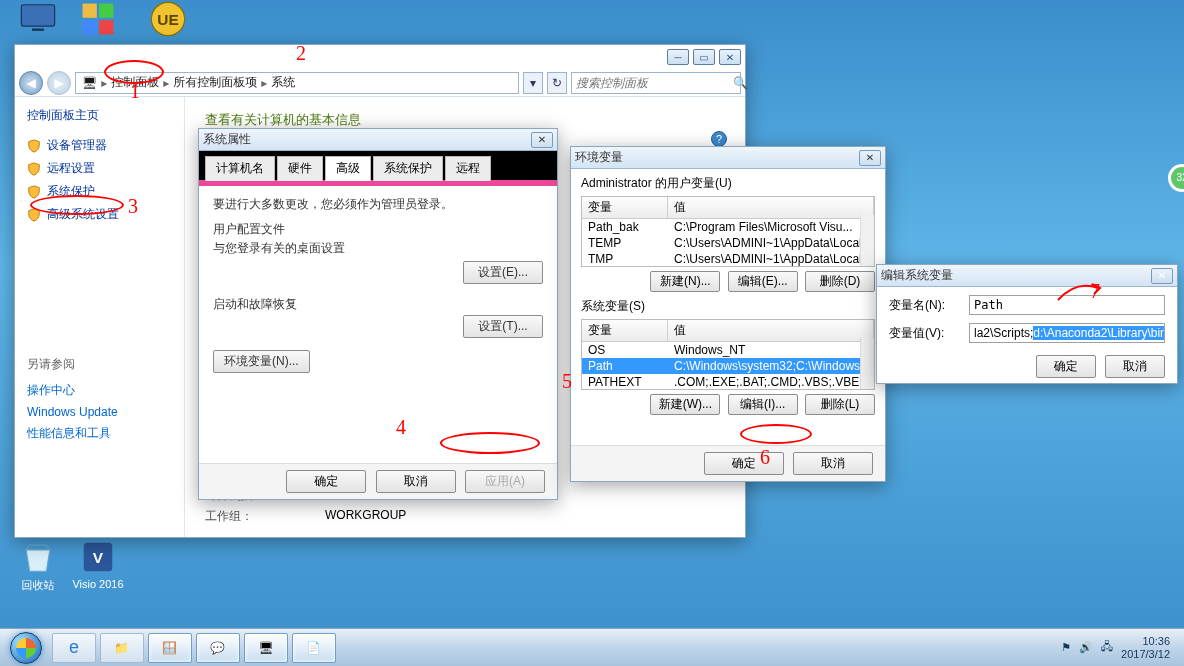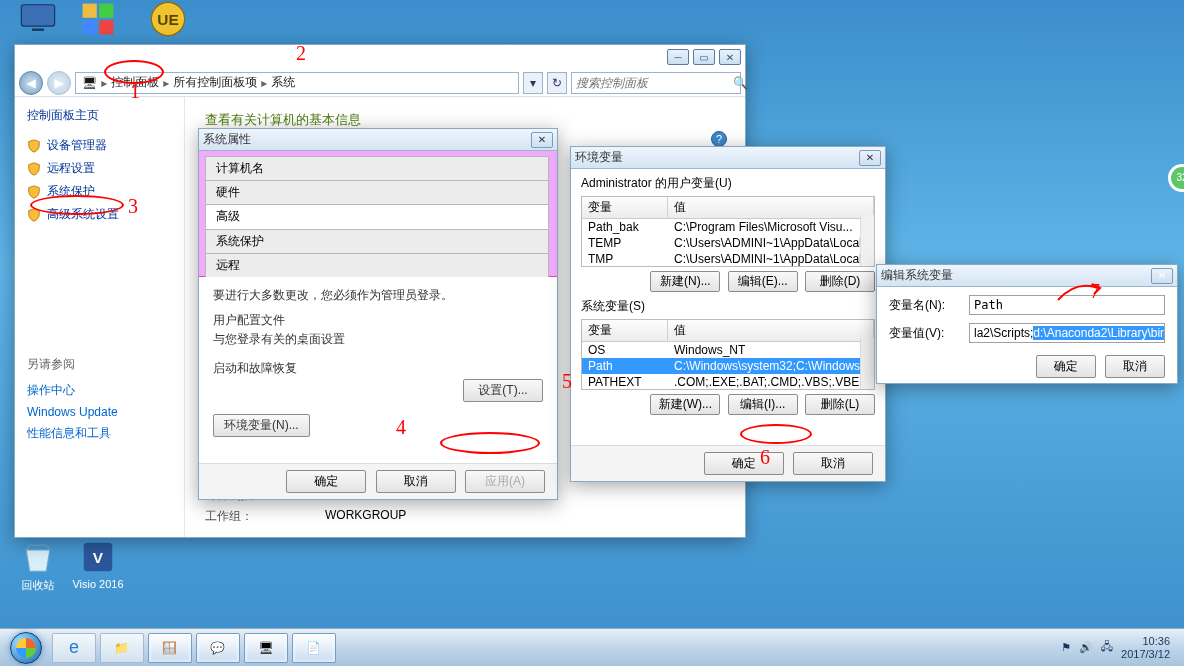--- a/index.html
+++ b/index.html
@@ -35,21 +35,21 @@
 .cp-main .info-row { display: flex; padding: 2px 0; }
 .cp-main .info-row .lbl { width: 120px; color: #555; }
 .help-btn { position: absolute; right: 18px; top: 34px; width: 16px; height: 16px; border-radius: 50%; background: #3c88cc; color: #fff; font-size: 11px; display: flex; align-items: center; justify-content: center; border: 1px solid #2b5e90; }
 
 
 .dlg-title { height: 22px; background: linear-gradient(#eef5fc,#d4e4f3); border-bottom: 1px solid #9bb5cc; display: flex; align-items: center; justify-content: space-between; padding: 0 4px; font-size: 12px; color: #333; }
 .dlg-title .close-x { width: 22px; height: 16px; background: linear-gradient(#e9f2fb,#cddff0); border: 1px solid #7a9bbd; border-radius: 2px; display: flex; align-items: center; justify-content: center; font-size: 10px; }
 .dlg-close-red { background: linear-gradient(#f08a8a,#d23b3b); color: #fff; border: 1px solid #a82e2e; }
 
 .sysprop { top: 128px; left: 198px; width: 360px; height: 372px; z-index: 10; }
-.tabs { display: flex; border-bottom: 1px solid #ec4899; padding: 4px 6px 0; background: #f0abfc; flex-direction: column; }
+.tabs { display: flex; border-bottom: 6px solid #ec4899; padding: 4px 6px 0; background: #000000; }
 .tab { padding: 3px 10px; border: 1px solid #b8b8b8; border-bottom: none; margin-right: 2px; background: #ececec; font-size: 12px; position: relative; top: 1px; }
 .tab.active { background: #fff; border-bottom: 1px solid #fff; }
 .dlg-body { padding: 10px 14px; font-size: 12px; color: #333; }
 .group { margin-bottom: 12px; }
 .group .g-title { font-size: 12px; margin-bottom: 2px; }
 .group .g-desc { font-size: 12px; color: #333; margin-bottom: 4px; }
 .group .g-btn-row { text-align: right; }
 .btn { display: inline-block; min-width: 80px; padding: 2px 10px; border: 1px solid #8c8c8c; background: linear-gradient(#f9f9f9,#e3e3e3); border-radius: 2px; font-size: 12px; cursor: pointer; text-align: center; }
 .dlg-footer { text-align: right; padding: 6px 12px; border-top: 1px solid #dcdcdc; background: #f4f4f4; position: absolute; bottom: 0; left: 0; right: 0; }
 .dlg-footer .btn { margin-left: 6px; }
@@ -218,20 +218,21 @@
     <div class="tab">硬件</div>
     <div class="tab active">高级</div>
     <div class="tab">系统保护</div>
     <div class="tab">远程</div>
   </div>
   <div class="dlg-body">
     <div style="margin-bottom:8px">要进行大多数更改，您必须作为管理员登录。</div>
     <div class="group">
       <div class="g-title">用户配置文件</div>
       <div class="g-desc">与您登录有关的桌面设置</div>
+      <div class="g-btn-row"><span class="btn">设置(E)...</span></div>
     </div>
     <div class="group">
       <div class="g-title">启动和故障恢复</div>
       <div class="g-btn-row"><span class="btn">设置(T)...</span></div>
     </div>
     <div class="g-btn-row"><span class="btn">环境变量(N)...</span></div>
   </div>
   <div class="dlg-footer">
     <span class="btn">确定</span>
     <span class="btn">取消</span>

